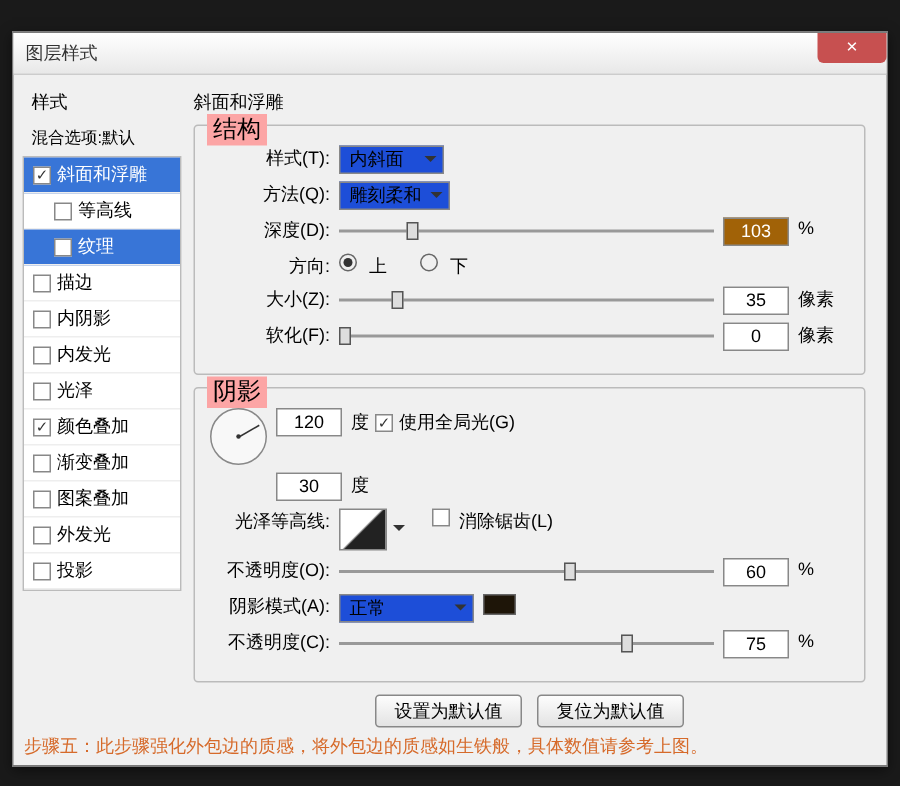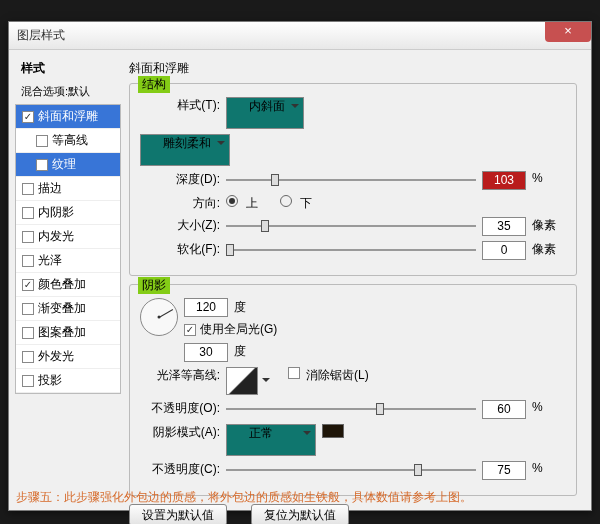--- a/index.html
+++ b/index.html
@@ -3,56 +3,56 @@
 <meta charset="utf-8">
 <style>
 *{box-sizing:border-box;margin:0;padding:0;font-family:"Microsoft YaHei","SimSun",sans-serif;font-size:12px}
 body{background:#1a1a1a;width:600px;height:524px}
 .window{position:absolute;top:21px;left:8px;width:584px;height:490px;background:#f0f0f0;border:1px solid #7a7a7a;box-shadow:0 2px 8px rgba(0,0,0,.5)}
 .titlebar{height:28px;background:linear-gradient(#fff,#e8e8e8);border-bottom:1px solid #ccc;display:flex;align-items:center;padding:0 8px;position:relative}
 .titlebar .title{font-size:12px;color:#333}
 .close-btn{position:absolute;right:0;top:0;width:46px;height:20px;background:#c75050;color:#fff;text-align:center;line-height:18px;font-size:13px;border-radius:0 0 4px 4px}
 .dialog-body{display:flex;padding:6px 6px 4px;height:calc(100% - 28px)}
 .left-col{width:106px;flex-shrink:0}
-.left-col h3{font-weight:bold;padding:4px 6px;font-size:12px}
+.left-col h3{font-weight:normal;padding:4px 6px;font-size:12px}
 .blend-row{padding:3px 6px;font-size:11px}
 .style-list{border:1px solid #bbb;background:#fff;margin-top:2px}
 .style-item{padding:3px 4px 3px 6px;display:flex;align-items:center;gap:4px;border-bottom:1px solid #eee}
 .style-item.sel{background:#3875d7;color:#fff}
 .style-item.sub{padding-left:20px}
 .chk{width:12px;height:12px;border:1px solid #888;background:#fff;display:inline-flex;align-items:center;justify-content:center;font-size:10px;color:#333;flex-shrink:0}
 .chk.on::after{content:"✓"}
 .mid-col{flex:1;padding:0 8px}
 .fieldset{border:1px solid #bbb;border-radius:3px;margin:4px 0 8px;padding:8px 10px 10px;position:relative}
-.fieldset>.legend{position:absolute;top:-8px;left:8px;background:#84cc16;padding:0 4px;font-size:12px}
+.fieldset>.legend{position:absolute;top:-8px;left:8px;background:#fca5a5;padding:0 4px;font-size:16px}
 .section-title{padding:4px 0 2px;font-size:12px}
 .row{display:flex;align-items:flex-start;margin:5px 0;gap:6px}
 .lbl{width:80px;text-align:right;font-size:12px}
-.select{border:1px solid #888;background:#0f766e;padding:1px 18px 1px 22px;min-width:70px;position:relative;height:32px;line-height:15px}
+.select{border:1px solid #888;background:#1d4ed8;padding:1px 18px 1px 6px;min-width:70px;position:relative;height:19px;line-height:15px}
 .select::after{content:"";position:absolute;right:4px;top:6px;border:4px solid transparent;border-top-color:#333}
 .slider{flex:1;height:18px;position:relative;min-width:90px}
 .slider-track{position:absolute;top:8px;left:0;right:0;height:2px;background:#999}
 .slider-thumb{position:absolute;top:3px;width:8px;height:12px;background:#ddd;border:1px solid #555}
 .numbox{width:44px;height:19px;border:1px solid #888;background:#fff;text-align:center;line-height:17px}
-.numbox.sel{background:#b91c1c;color:#fff}
+.numbox.sel{background:#a16207;color:#fff}
 .unit{width:34px;font-size:12px}
 .radio{width:12px;height:12px;border:1px solid #666;border-radius:50%;display:inline-flex;align-items:center;justify-content:center;margin-right:2px}
 .radio.on::after{content:"";width:6px;height:6px;background:#333;border-radius:50%}
 .swatch{width:22px;height:14px;border:1px solid #666}
 .angle-ctrl{width:38px;height:38px;border:1px solid #888;border-radius:50%;position:relative;background:#f8f8f8}
 .angle-ctrl::after{content:"";position:absolute;width:16px;height:1px;background:#333;top:50%;left:50%;transform-origin:left;transform:rotate(-30deg)}
 .angle-ctrl::before{content:"";position:absolute;width:3px;height:3px;background:#333;border-radius:50%;top:50%;left:50%;transform:translate(-50%,-50%)}
 .contour-sw{width:32px;height:28px;border:1px solid #888;background:linear-gradient(135deg,#fff 48%,#222 52%);position:relative;display:flex}
 .contour-sw::after{content:"";position:absolute;right:-13px;top:10px;border:4px solid transparent;border-top-color:#333}
 .btn{border:1px solid #888;background:linear-gradient(#fdfdfd,#e3e3e3);padding:3px 12px;border-radius:3px;min-width:94px;text-align:center;height:22px;line-height:14px}
 .right-col{width:106px;flex-shrink:0;display:flex;flex-direction:column;gap:6px;padding-top:4px;align-items:center}
 .btn.primary{border-color:#2e6bcf;box-shadow:0 0 2px #5a9ae6}
 .preview-chk{display:flex;align-items:center;gap:4px;margin-top:4px}
 .preview-box{width:58px;height:58px;border:1px solid #999;margin-top:6px;background:linear-gradient(135deg,#b8b8b8 0%,#b8b8b8 48%,#1a1a1a 48%,#1a1a1a 100%)}
-.bottom-bar{display:flex;gap:24px;margin-top:0}
+.bottom-bar{display:flex;gap:10px;justify-content:center;margin-top:0}
 .caption{position:absolute;left:8px;bottom:2px;width:584px;color:#d66a2a;font-size:12px;padding:16px 8px}
 </style>
 </head>
 <body>
 
 <div class="window">
   <div class="titlebar">
     <span class="title">图层样式</span>
     <div class="close-btn">×</div>
   </div>
@@ -115,20 +115,21 @@
 
     <div class="mid-col">
       <div class="section-title">斜面和浮雕</div>
       <div class="fieldset">
         <div class="legend">结构</div>
         <div class="row">
           <span class="lbl">样式(T):</span>
           <div class="select">内斜面</div>
         </div>
         <div class="row">
+          <span class="lbl">方法(Q):</span>
           <div class="select">雕刻柔和</div>
         </div>
         <div class="row">
           <span class="lbl">深度(D):</span>
           <div class="slider">
               <div class="slider-track"></div>
               <div class="slider-thumb" style="left:18%"></div>
             </div>
           <div class="numbox sel">103</div>
           <span class="unit">%</span>
@@ -158,21 +159,21 @@
             </div>
           <div class="numbox">0</div>
           <span class="unit">像素</span>
         </div>
       </div>
 
       <div class="fieldset">
         <div class="legend">阴影</div>
         <div class="row">
           <div class="angle-ctrl"></div>
-          <div style="display:flex;flex-direction:column;gap:4px">
+          <div style="display:flex;flex-direction:row;gap:4px">
             <div style="display:flex;align-items:center;gap:6px">
               <div class="numbox">120</div>
               <span>度</span>
             </div>
             <div style="display:flex;align-items:center;gap:4px">
               <span class="chk on"></span>
               <span>使用全局光(G)</span>
             </div>
           </div>
         </div>

